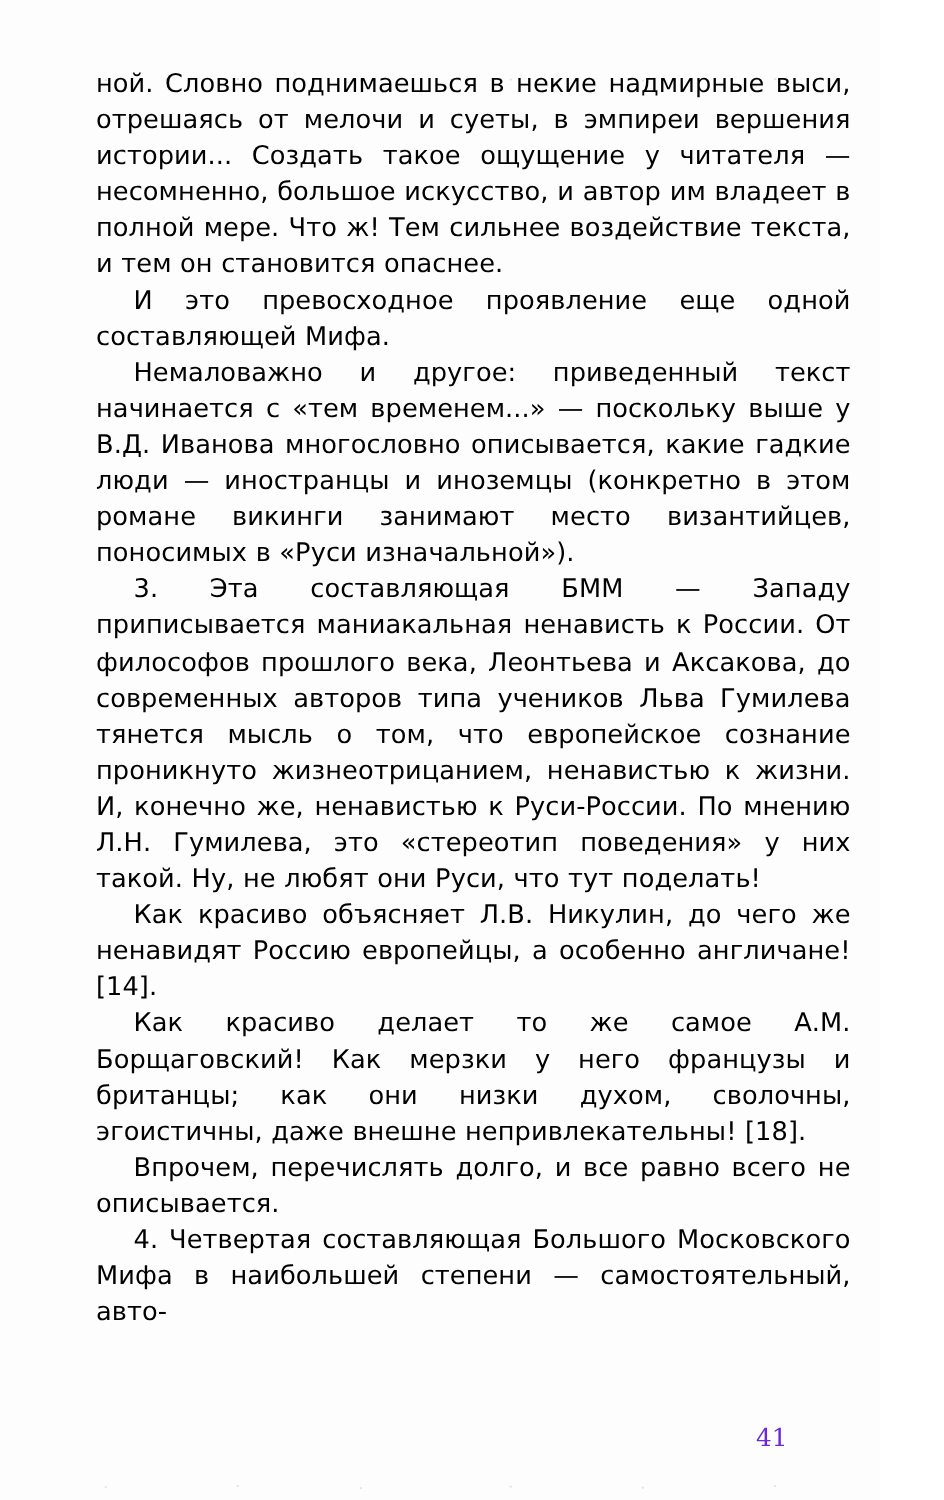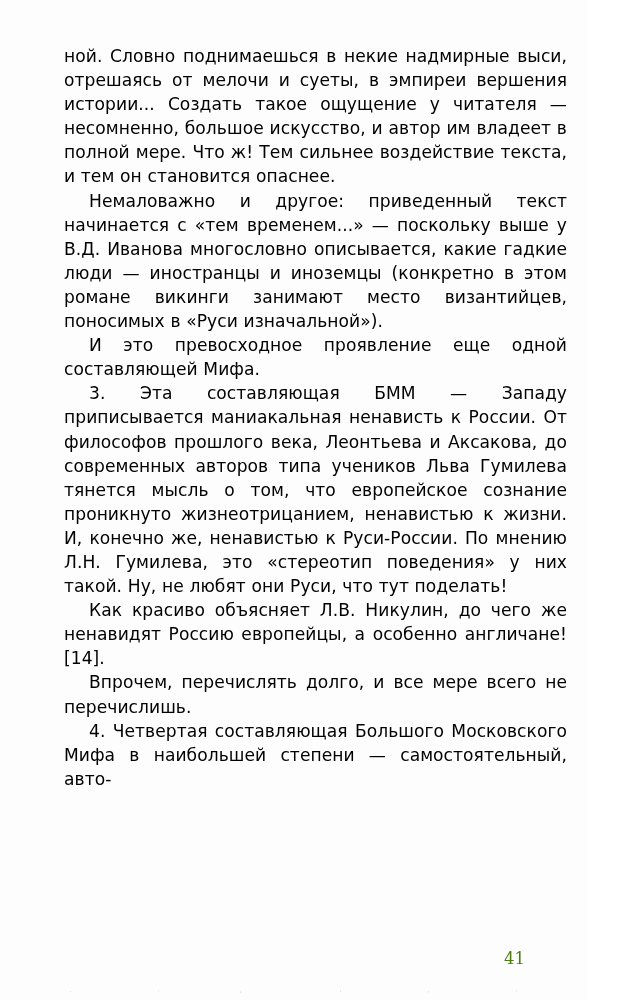--- a/index.html
+++ b/index.html
@@ -49,21 +49,21 @@
   .para.cont {
     text-indent: 0;
   }
   .pagenum {
     position: absolute;
     right: 62px;
     bottom: 33px;
     font-size: 16.5px;
     line-height: 1;
     font-family: "DejaVu Serif", serif;
-    color: #4d7c0f;
+    color: #6d28d9;
     z-index: 2;
   }
   
   .speckle {
     position: absolute;
     left: 0;
     right: 0;
     height: 3px;
     z-index: 1;
     opacity: 0.14;
@@ -81,25 +81,26 @@
 </style>
 </head>
 <body>
 
 <div class="page">
 
   <div class="speckle top"></div>
 
   <div class="textblock">
     <p class="para cont">ной. Словно поднимаешься в некие надмирные выси, отрешаясь от мелочи и суеты, в эмпиреи вершения истории... Создать такое ощущение у читателя — несомненно, большое искусство, и автор им владеет в полной мере. Что ж! Тем сильнее воздействие текста, и тем он становится опаснее.</p>
+    <p class="para">И это превосходное проявление еще одной составляющей Мифа.</p>
     <p class="para">Немаловажно и другое: приведенный текст начинается с «тем временем...» — поскольку выше у В.Д. Иванова многословно описывается, какие гадкие люди — иностранцы и иноземцы (конкретно в этом романе викинги занимают место византийцев, поносимых в «Руси изначальной»).</p>
-    <p class="para">И это превосходное проявление еще одной составляющей Мифа.</p>
     <p class="para">3. Эта составляющая БММ — Западу приписывается маниакальная ненависть к России. От философов прошлого века, Леонтьева и Аксакова, до современных авторов типа учеников Льва Гумилева тянется мысль о том, что европейское сознание проникнуто жизнеотрицанием, ненавистью к жизни. И, конечно же, ненавистью к Руси-России. По мнению Л.Н. Гумилева, это «стереотип поведения» у них такой. Ну, не любят они Руси, что тут поделать!</p>
     <p class="para">Как красиво объясняет Л.В. Никулин, до чего же ненавидят Россию европейцы, а особенно англичане! [14].</p>
-    <p class="para">Впрочем, перечислять долго, и все мере всего не перечислишь.</p>
+    <p class="para">Как красиво делает то же самое А.М. Борщаговский! Как мерзки у него французы и британцы; как они низки духом, сволочны, эгоистичны, даже внешне непривлекательны! [18].</p>
+    <p class="para">Впрочем, перечислять долго, и все равно всего не описывается.</p>
     <p class="para">4. Четвертая составляющая Большого Московского Мифа в наибольшей степени — самостоятельный, авто-</p>
   </div>
 
   <div class="speckle bottom"></div>
 
   <div class="pagenum">41</div>
 
 </div>
 
 </body></html>

